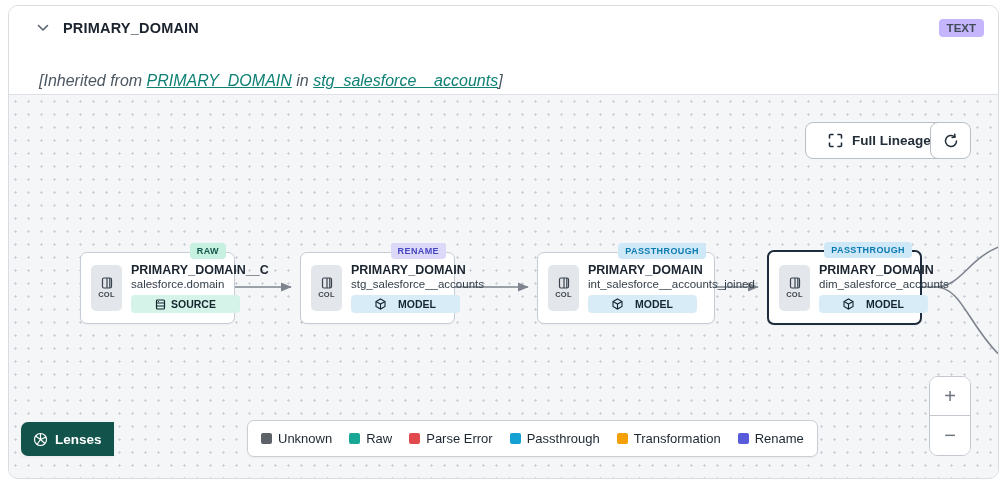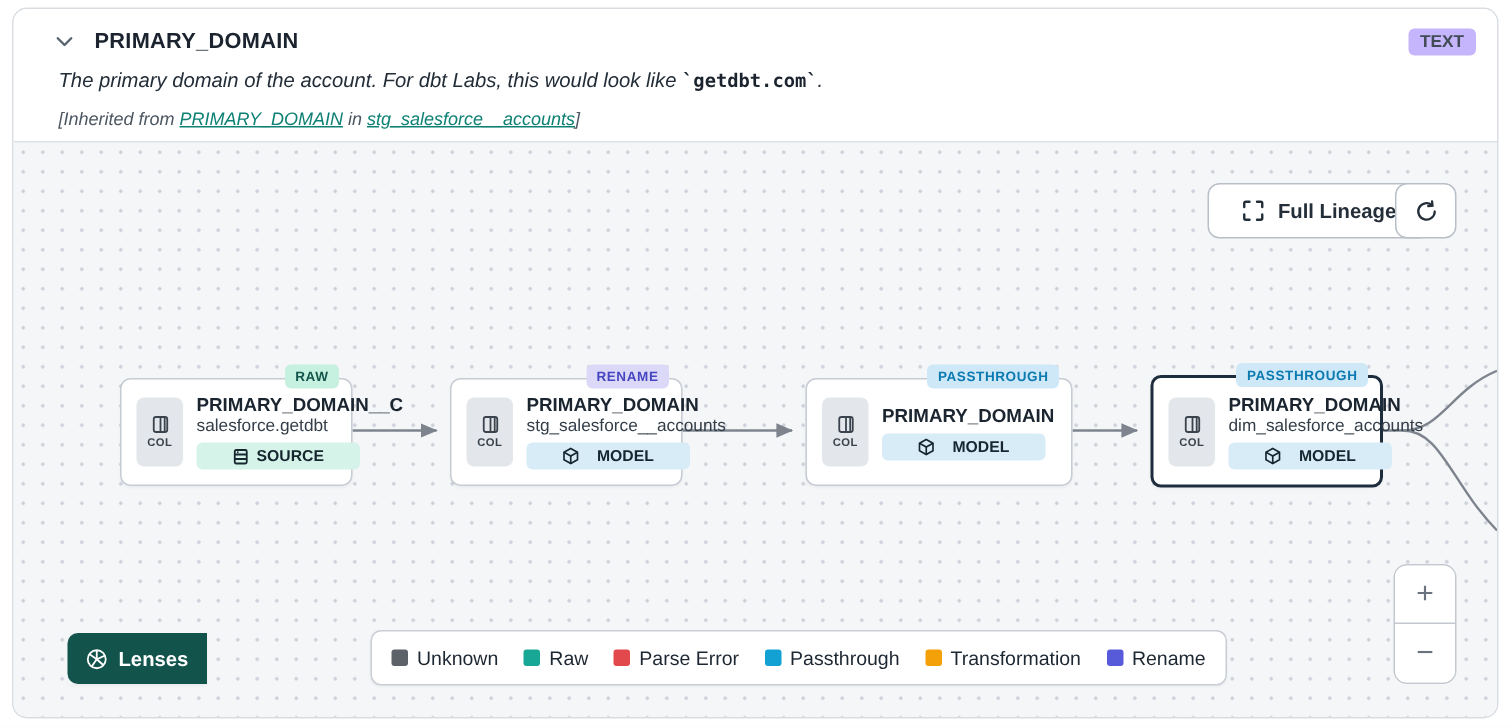--- a/index.html
+++ b/index.html
@@ -8,21 +8,21 @@
 
   
   .hdr { position:relative; height:88px; background:#fff; }
   .hdr-row { position:absolute; left:22px; top:10px; right:14px; height:24px; display:flex; align-items:center; }
   .chev-btn { width:24px; height:24px; display:flex; align-items:center; justify-content:center; color:#5a6470; cursor:pointer; margin-right:8px; }
   .hdr-title { font-size:14.5px; font-weight:700; color:#1a232e; letter-spacing:.2px; }
   .spacer { flex:1; }
   .type-badge { background:#c4b5fd; color:#414b55; font-size:11.5px; font-weight:600; padding:3px 8px; border-radius:4px; }
   .desc { position:absolute; left:30px; top:40px; font-size:13.5px; font-style:italic; color:#222d38; }
   .desc code { font-family:"DejaVu Sans Mono", monospace; font-weight:700; font-style:normal; font-size:12.5px; color:#1a232e; }
-  .inherited { position:absolute; left:30px; top:66px; font-size:12px; font-style:italic; color:#4d5762; }
+  .inherited { position:absolute; left:30px; top:66px; font-size:16px; font-style:italic; color:#4d5762; }
   .inherited a { color:#0e8174; text-decoration:underline; cursor:pointer; }
 
   
   .canvas { position:absolute; left:0; right:0; top:88px; bottom:0; border-top:1px solid #dde0e4;
             background-color:#f5f6f8;
             background-image:radial-gradient(circle, #cdd1d9 1px, transparent 1.2px);
             background-size:13px 13px; }
   .edges { position:absolute; inset:0; width:100%; height:100%; }
 
   .btn { display:inline-flex; align-items:center; gap:9px; background:#fff; border:1px solid #b9bfc7; border-radius:8px;
@@ -44,21 +44,21 @@
   .col-chip .col-label { font-size:7.5px; font-weight:700; letter-spacing:.3px; margin-top:1px; }
   .node-main { display:flex; flex-direction:column; align-items:flex-start; min-width:0; }
   .node-title { font-size:12.5px; font-weight:700; color:#1b2530; white-space:nowrap; }
   .node-sub { font-size:11.5px; color:#333e49; margin-top:1px; white-space:nowrap; }
   .res-badge { display:inline-flex; align-items:center; gap:5px; margin-top:5px; padding:3px 24px; border-radius:4px;
                font-size:10.5px; font-weight:700; color:#15262e; }
   .res-source { background:#d6f3ea; }
   .res-model { background:#d8ecf8;gap:12px; }
 
   
-  .lens-group { position:absolute; left:36px; top:327px; height:34px; display:flex; box-shadow:0 1px 2px rgba(20,30,40,.06); }
+  .lens-group { position:absolute; left:12px; top:327px; height:34px; display:flex; box-shadow:0 1px 2px rgba(20,30,40,.06); }
   .lenses-btn { display:flex; align-items:center; gap:7px; background:#12544c; color:#fff; font-size:13.5px; font-weight:700;
                 padding:0 12px; border-radius:7px 0 0 7px; cursor:pointer; }
   .lens-select { display:flex; align-items:center; gap:8px; background:#fff; border:1px solid #c3c8cf; border-left:none;
                  color:#222d38; font-size:13.5px; font-weight:600; padding:0 12px; border-radius:0 7px 7px 0; cursor:pointer; }
   .lens-select .chev { margin-left:4px; color:#414b55; }
 
   .legend { position:absolute; left:238px; top:325px; height:37px; background:#fff; border:1px solid #c9ced5; border-radius:7px;
             display:flex; align-items:center; gap:17px; padding:0 13px; box-shadow:0 1px 2px rgba(20,30,40,.05); }
   .legend-item { display:flex; align-items:center; gap:6px; font-size:13px; color:#1d2732; }
   .swatch { width:11px; height:11px; border-radius:2px; flex:none; }
@@ -79,21 +79,20 @@
     <div class="hdr-row">
       <span class="chev-btn">
         <svg width="12" height="8" viewBox="0 0 12 8">
             <polyline points="1.5,1.5 6,6 10.5,1.5" fill="none" stroke="currentColor" stroke-width="1.6" stroke-linecap="round" stroke-linejoin="round"></polyline>
           </svg>
       </span>
       <span class="hdr-title">PRIMARY_DOMAIN</span>
       <span class="spacer"></span>
       <span class="type-badge">TEXT</span>
     </div>
-    <div class="desc"><span>The primary domain of the account. For dbt Labs, this would look like </span><code>`getdbt.com`</code><span>.</span></div>
     <div class="inherited"><span>[Inherited from </span><a>PRIMARY_DOMAIN</a><span> in </span><a>stg_salesforce__accounts</a><span>]</span></div>
   </div>
 
   <div class="canvas">
 
     <svg class="edges" viewBox="0 0 989 385" preserveAspectRatio="none">
       <defs>
         <marker id="arw" markerWidth="8" markerHeight="8" refX="6.5" refY="3" orient="auto">
           <path d="M0,0 L7,3 L0,6 z" fill="#7d848e"></path>
         </marker>
@@ -130,21 +129,21 @@
       <span class="col-chip">
         <svg width="12" height="12" viewBox="0 0 12 12" fill="none" stroke="#3a434d" stroke-width="1.2">
             <rect x="1.5" y="1" width="9" height="10" rx="1.5"></rect>
             <line x1="6" y1="1" x2="6" y2="11"></line>
             <line x1="8.8" y1="1" x2="8.8" y2="11"></line>
           </svg>
         <span class="col-label">COL</span>
       </span>
       <span class="node-main">
         <span class="node-title">PRIMARY_DOMAIN__C</span>
-        <span class="node-sub">salesforce.getdbt</span>
+        <span class="node-sub">salesforce.domain</span>
         <span class="res-badge res-source">
           <svg width="11" height="11" viewBox="0 0 11 11" fill="none" stroke="#15262e" stroke-width="1.2">
               <rect x="1.5" y="1" width="8" height="9" rx="1"></rect>
               <line x1="1.5" y1="4" x2="9.5" y2="4"></line>
               <line x1="1.5" y1="7" x2="9.5" y2="7"></line>
               <line x1="3.5" y1="2.5" x2="3.5" y2="2.5" stroke-linecap="round"></line>
             </svg>
           <span>SOURCE</span>
         </span>
       </span>
@@ -179,20 +178,21 @@
       <span class="col-chip">
         <svg width="12" height="12" viewBox="0 0 12 12" fill="none" stroke="#3a434d" stroke-width="1.2">
             <rect x="1.5" y="1" width="9" height="10" rx="1.5"></rect>
             <line x1="6" y1="1" x2="6" y2="11"></line>
             <line x1="8.8" y1="1" x2="8.8" y2="11"></line>
           </svg>
         <span class="col-label">COL</span>
       </span>
       <span class="node-main">
         <span class="node-title">PRIMARY_DOMAIN</span>
+        <span class="node-sub">int_salesforce__accounts_joined</span>
         <span class="res-badge res-model">
           <svg width="11" height="12" viewBox="0 0 11 12" fill="none" stroke="#15262e" stroke-width="1.1">
               <path d="M5.5,1 L10,3.5 V8.5 L5.5,11 L1,8.5 V3.5 Z"></path>
               <path d="M1,3.5 L5.5,6 L10,3.5"></path>
               <line x1="5.5" y1="6" x2="5.5" y2="11"></line>
             </svg>
           <span>MODEL</span>
         </span>
       </span>
     </div>

